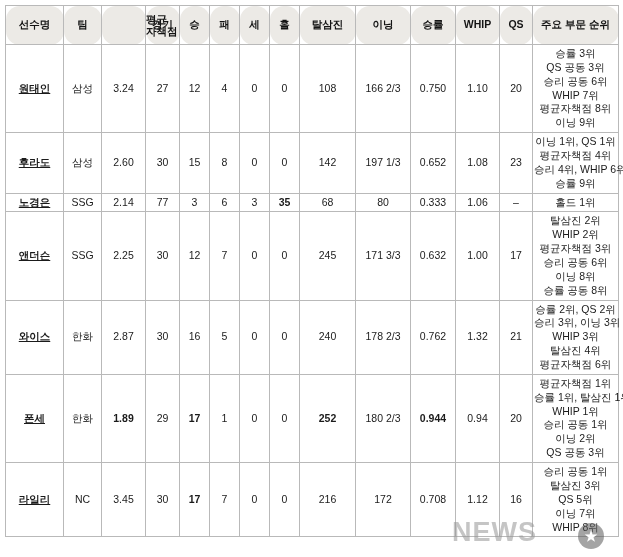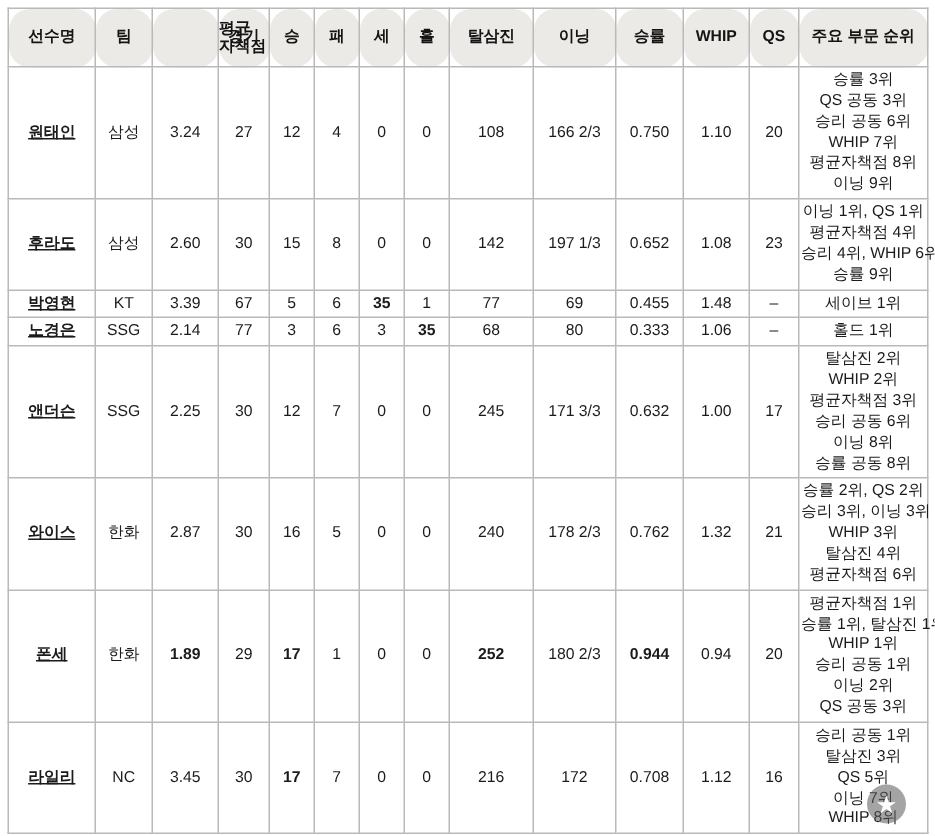--- a/index.html
+++ b/index.html
@@ -199,38 +199,20 @@
           <td>1.08</td>
           <td>23</td>
           <td class="ranks">
             <span class="rk">이닝 1위, QS 1위</span>
             <span class="rk">평균자책점 4위</span>
             <span class="rk">승리 4위, WHIP 6위</span>
             <span class="rk">승률 9위</span>
           </td>
         </tr>
         <tr>
-          <td class="name">박영현</td>
-          <td class="team">KT</td>
-          <td>3.39</td>
-          <td>67</td>
-          <td>5</td>
-          <td>6</td>
-          <td class="bold">35</td>
-          <td>1</td>
-          <td>77</td>
-          <td>69</td>
-          <td>0.455</td>
-          <td>1.48</td>
-          <td>–</td>
-          <td class="ranks">
-            <span class="rk">세이브 1위</span>
-          </td>
-        </tr>
-        <tr>
           <td class="name">노경은</td>
           <td class="team">SSG</td>
           <td>2.14</td>
           <td>77</td>
           <td>3</td>
           <td>6</td>
           <td>3</td>
           <td class="bold">35</td>
           <td>68</td>
           <td>80</td>
@@ -328,16 +310,17 @@
             <span class="rk">탈삼진 3위</span>
             <span class="rk">QS 5위</span>
             <span class="rk">이닝 7위</span>
             <span class="rk">WHIP 8위</span>
           </td>
         </tr>
       </tbody>
   </table>
 
   <div id="watermark">
+    <div class="wm-text2">NEWS</div>
     <div class="wm-badge">★</div>
   </div>
 
 </div>
 
 </body></html>

